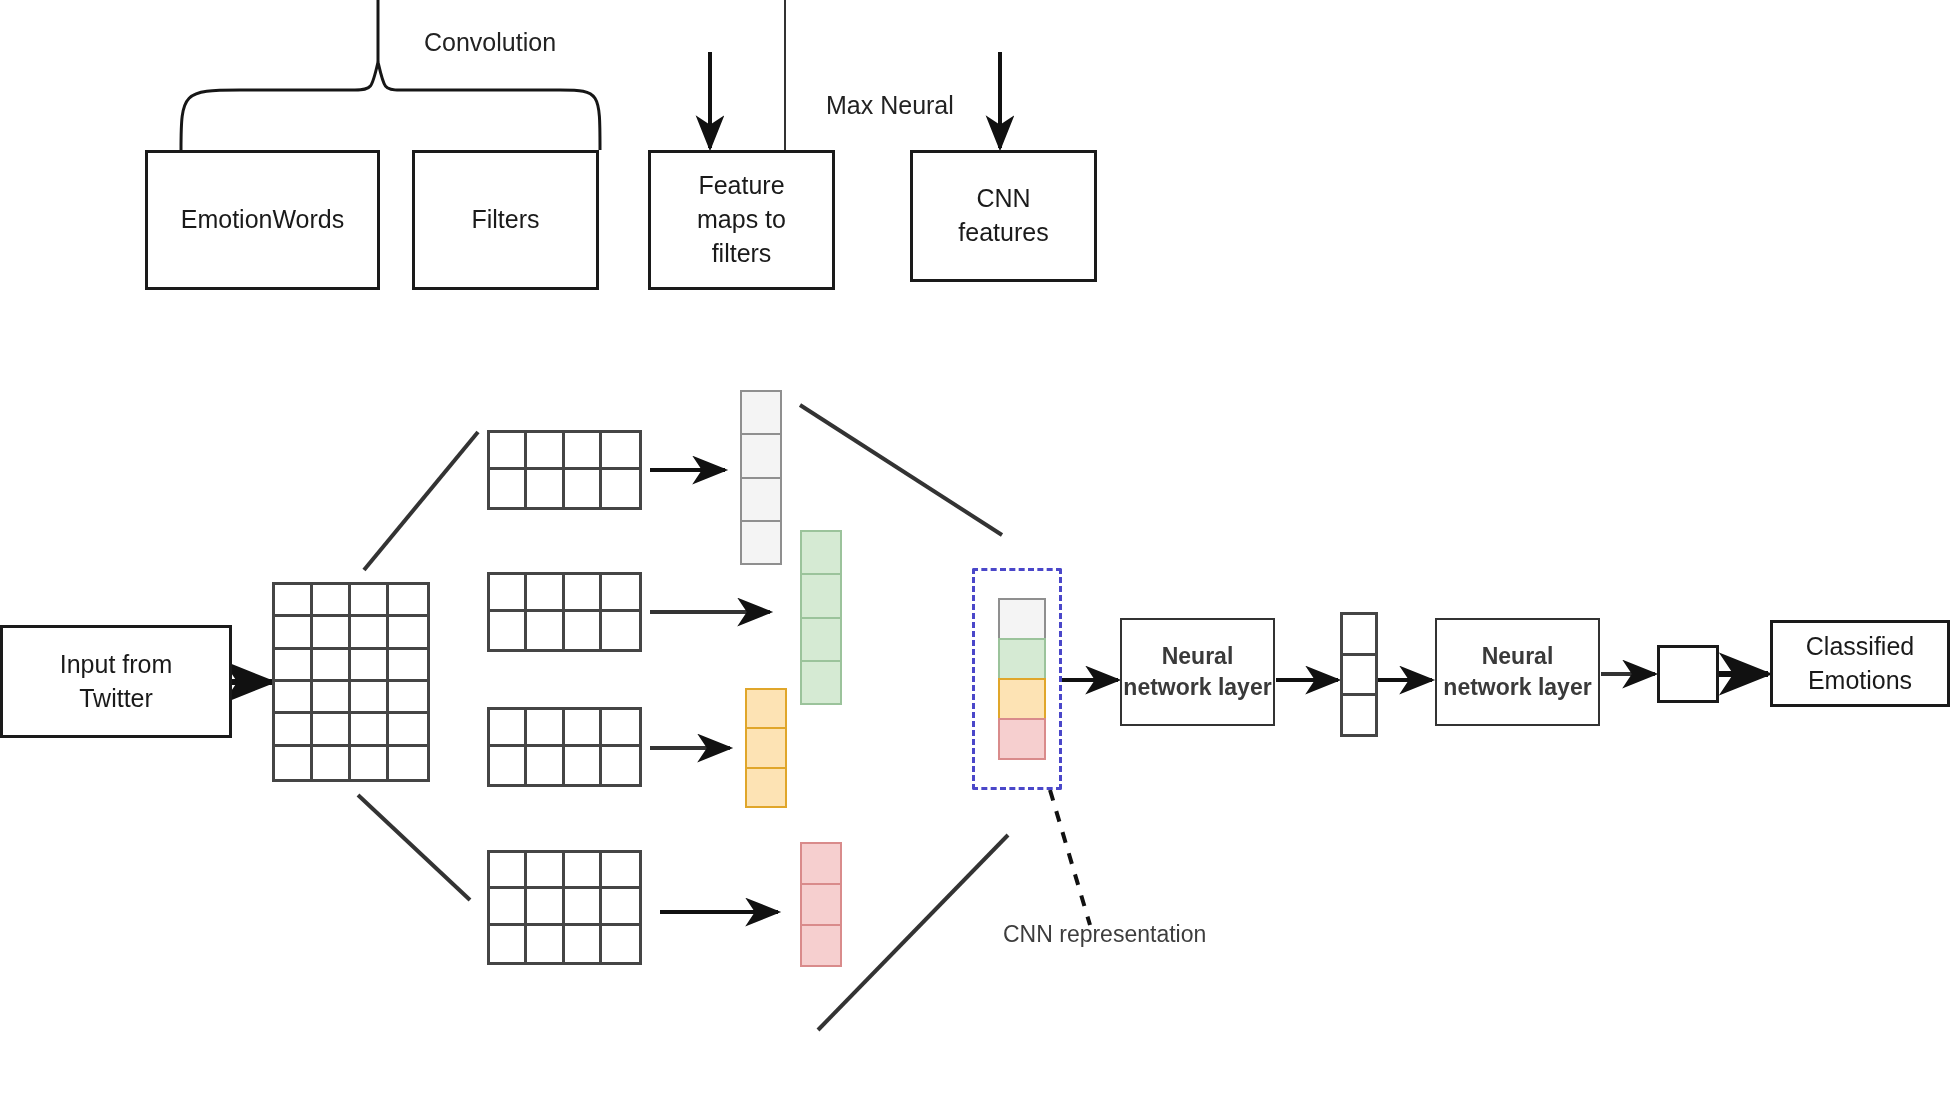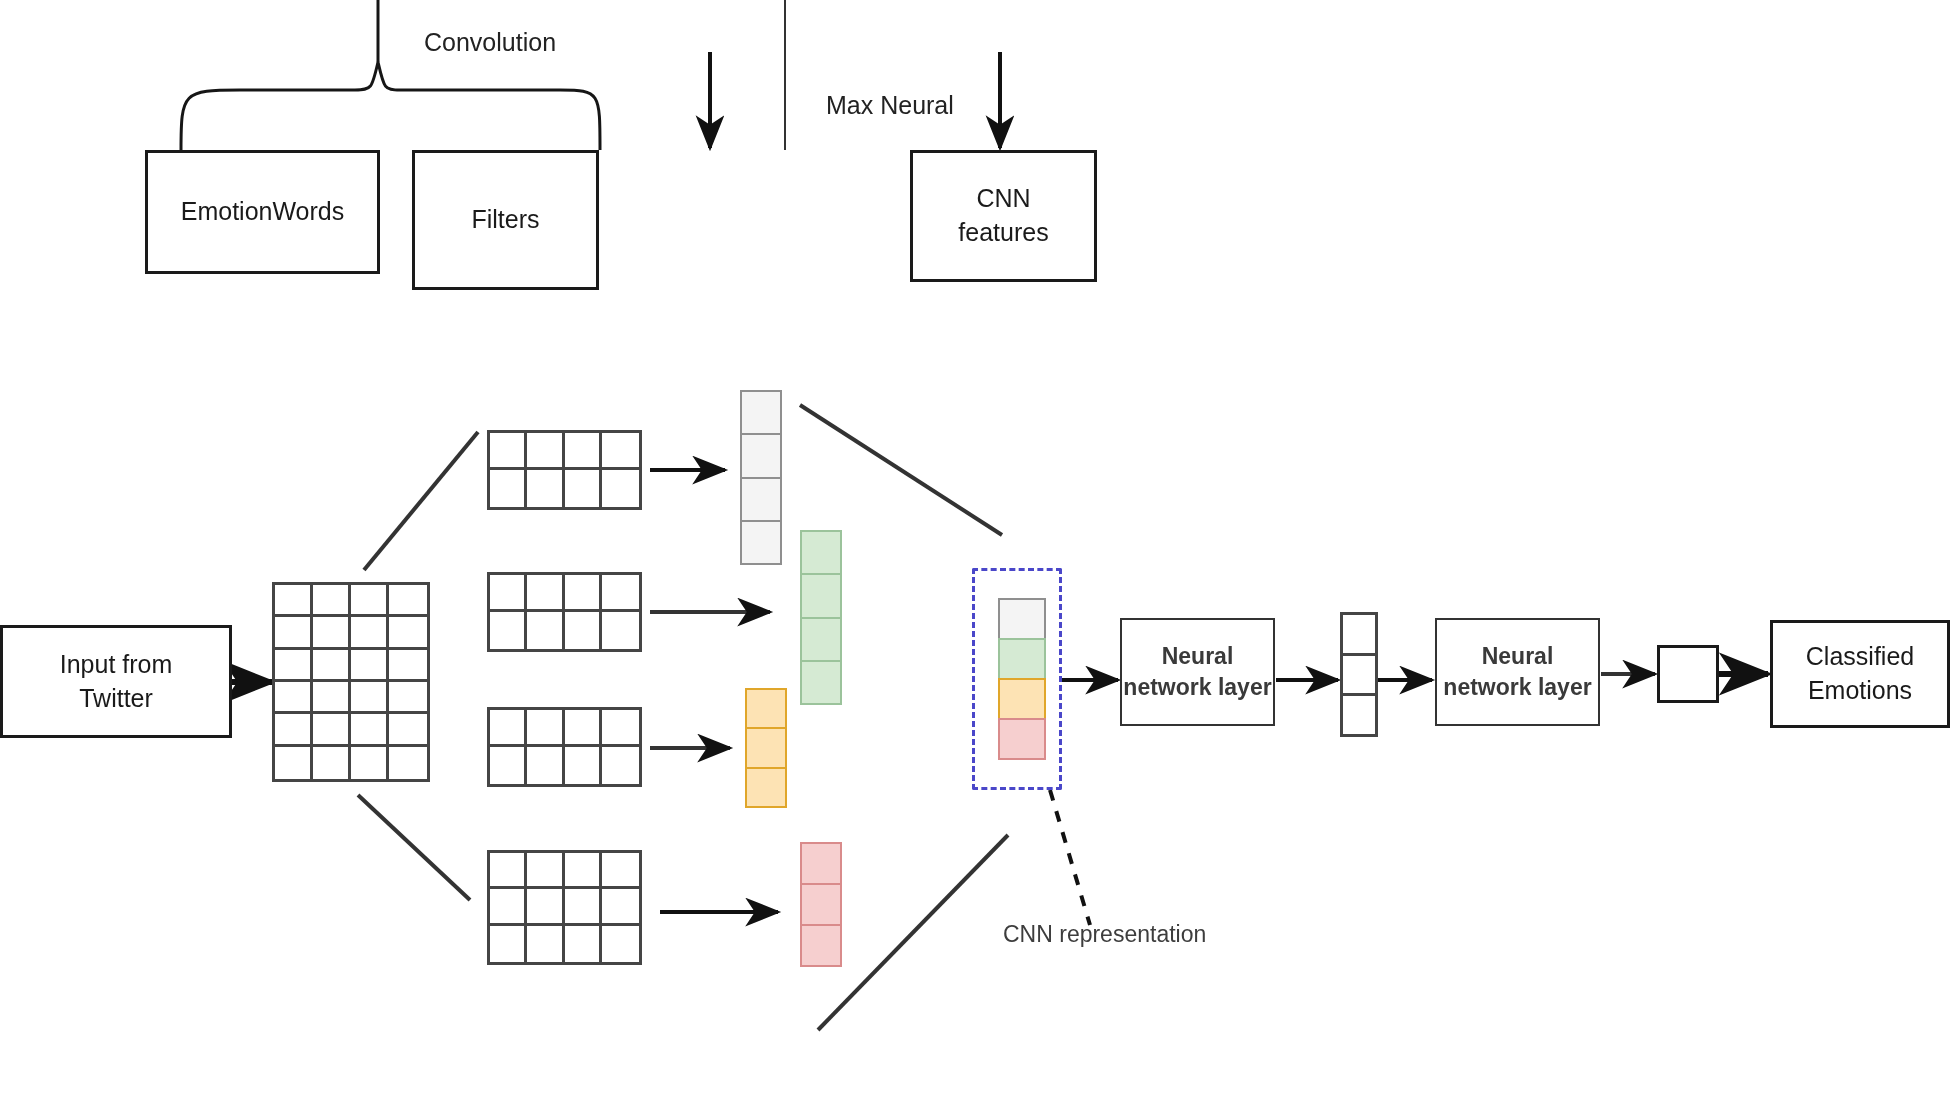--- a/index.html
+++ b/index.html
@@ -154,28 +154,33 @@
 
     <line x1="1276" y1="680" x2="1338" y2="680" stroke="#111111" stroke-width="4" marker-end="url(#ah)"></line>
 
     <line x1="1378" y1="680" x2="1432" y2="680" stroke="#111111" stroke-width="4" marker-end="url(#ah)"></line>
 
     <line x1="1601" y1="674" x2="1655" y2="674" stroke="#333333" stroke-width="4" marker-end="url(#ah)"></line>
 
     <line x1="1718" y1="674" x2="1768" y2="674" stroke="#111111" stroke-width="6" marker-end="url(#ah)"></line>
   </svg>
 
-  <div class="box" style="left:145px; top:150px; width:235px; height:124px; font-size:25px;">
+  <div class="box" style="left:145px; top:150px; width:235px; height:140px; font-size:25px;">
     <span class="box-label">EmotionWords</span>
   </div>
 
   <div class="box" style="left:412px; top:150px; width:187px; height:140px; font-size:25px;">
     <span class="box-label">Filters</span>
   </div>
 
+  <div class="box" style="left:648px; top:150px; width:187px; height:140px; font-size:25px;">
+    <span class="box-label">Feature
+maps to
+filters</span>
+  </div>
 
   <div class="box" style="left:910px; top:150px; width:187px; height:132px; font-size:25px;">
     <span class="box-label">CNN
 features</span>
   </div>
 
   <div class="caption" style="left:424px; top:28px; font-size:25px;">Convolution</div>
 
   <div class="caption" style="left:826px; top:91px; font-size:25px;">Max Neural</div>
 
@@ -300,18 +305,18 @@
       <i></i>
     </div>
 
   <div class="box thin" style="left:1435px; top:618px; width:165px; height:108px; font-size:23px; color:#3a3a3a;">
     <span class="box-label">Neural
 network layer</span>
   </div>
 
   <div class="box" style="left:1657px; top:645px; width:62px; height:58px;"></div>
 
-  <div class="box" style="left:1770px; top:620px; width:180px; height:108px; font-size:25px;">
+  <div class="box" style="left:1770px; top:620px; width:180px; height:87px; font-size:25px;">
     <span class="box-label">Classified
 Emotions</span>
   </div>
 
 </div>
 
 </body></html>

